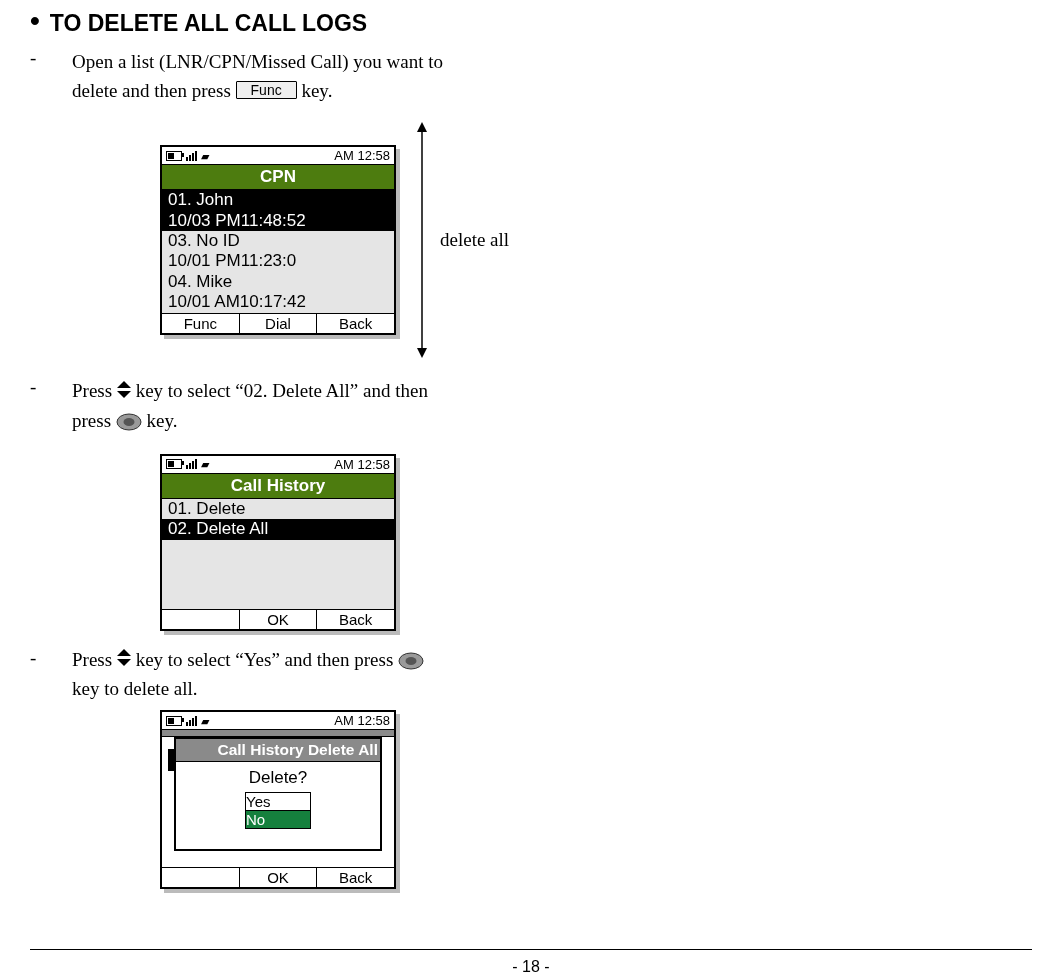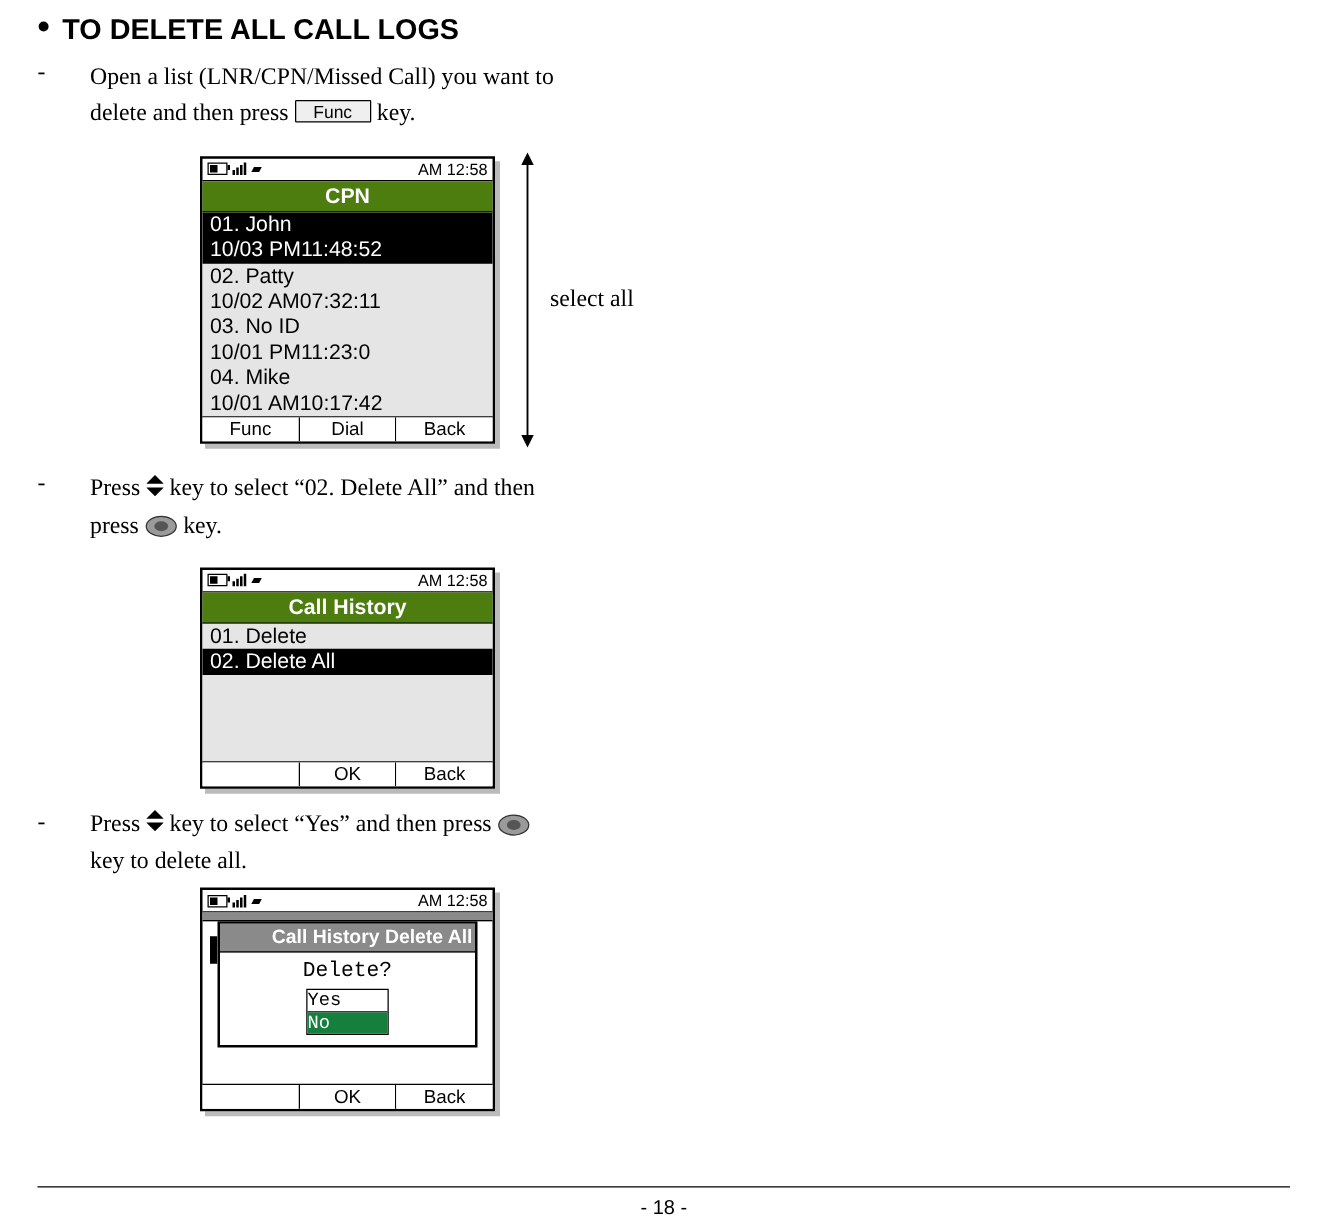--- a/index.html
+++ b/index.html
@@ -164,22 +164,22 @@
     color:#fff;
     font-weight:bold;
     text-align:right;
     font-family: Arial, Helvetica, sans-serif;
     font-size: 15.5px;
     padding: 2px 2px;
     border-bottom: 1.5px solid #000;
   }
   .dialog-body {
     text-align:center;
-    padding: 6px 0 8px 0;
-    font-family: Liberation Mono, monospace;
+    padding: 6px 0 20px 0;
+    font-family: Liberation Sans, sans-serif;
     font-size: 17px;
   }
   .yn {
     width: 64px;
     margin: 4px auto 0 auto;
     border:1.5px solid #000;
     font-size:15px;
   }
   .yn div { text-align:left; }
   .yn .no { background:#15803d; color:#fff; }
@@ -231,45 +231,41 @@
       </div>
       <div>AM 12:58</div>
     </div>
     <div class="title-band">CPN</div>
     <div class="list-body">
       <div class="entry sel">
         <div>01. John</div>
         <div>10/03 PM11:48:52</div>
       </div>
       <div class="entry">
-        <div>02. Patty</div>
-        <div>10/02 AM07:32:11</div>
-      </div>
-      <div class="entry">
         <div>03. No ID</div>
         <div>10/01 PM11:23:0</div>
       </div>
       <div class="entry">
         <div>04. Mike</div>
         <div>10/01 AM10:17:42</div>
       </div>
     </div>
     <div class="softkeys">
       <div>Func</div>
       <div>Dial</div>
       <div>Back</div>
     </div>
   </div>
   <div class="side-arrow">
     <svg class="arrow-svg" width="20" height="240">
       <line x1="10" y1="8" x2="10" y2="232" stroke="#000" stroke-width="1.5"></line>
       <polygon points="10,2 5,12 15,12" fill="#000"></polygon>
       <polygon points="10,238 5,228 15,228" fill="#000"></polygon>
     </svg>
-    <span class="side-label">select all</span>
+    <span class="side-label">delete all</span>
   </div>
 </div>
 
 <div class="step">
   <div class="dash">-</div>
   <div class="step-body">
     <span>Press </span>
     <span class="updown-icon">
       <svg width="14" height="17" viewBox="0 0 14 17">
           <polygon points="7,0 0,7 14,7" fill="#000"></polygon>

